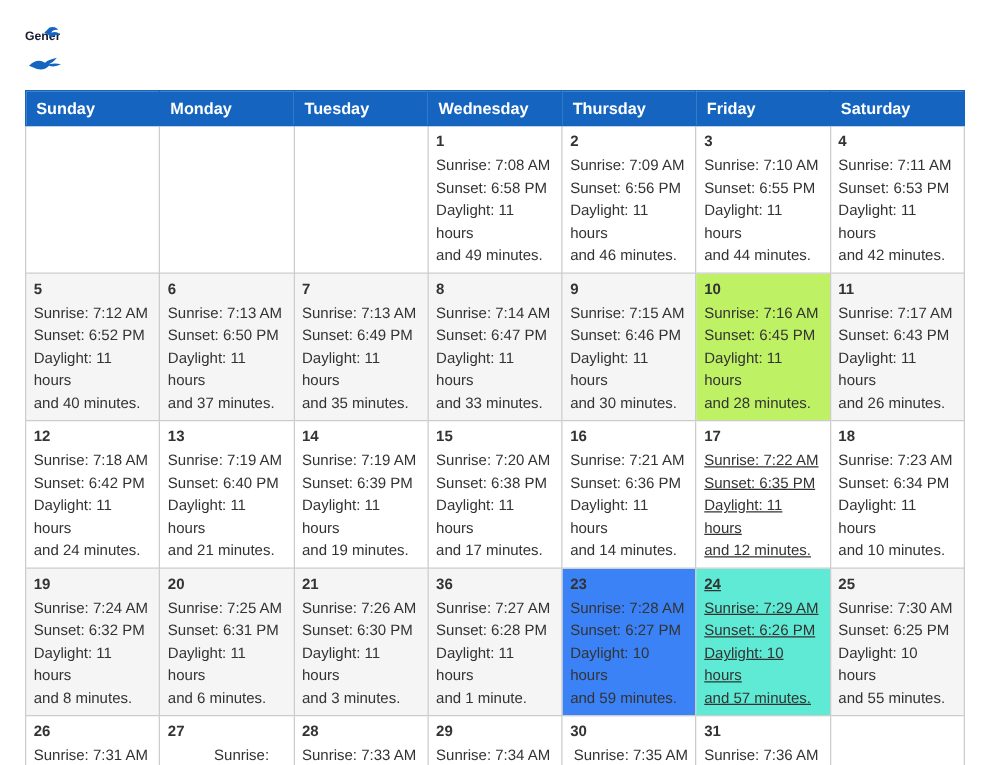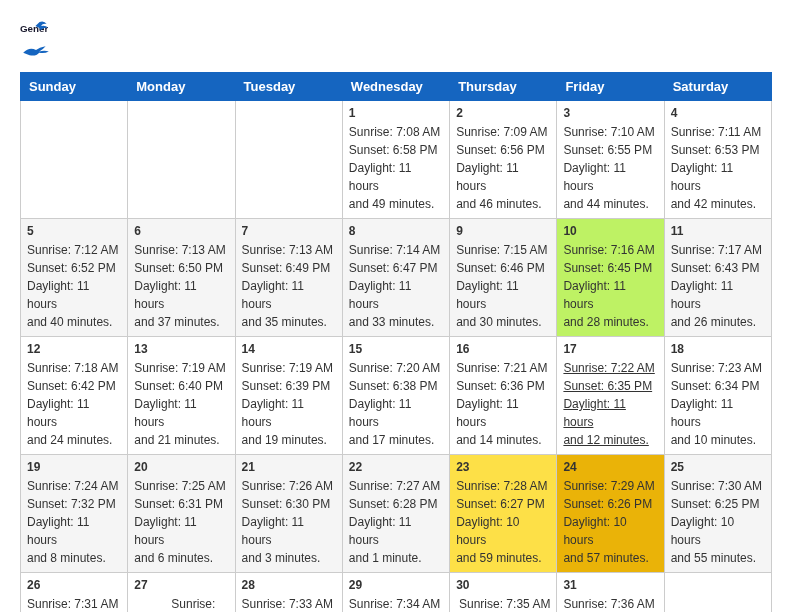--- a/index.html
+++ b/index.html
@@ -251,53 +251,53 @@
           <div class="day-info" style="white-space: pre-line;">Sunrise: 7:23 AM
 Sunset: 6:34 PM
 Daylight: 11 hours
 and 10 minutes.</div>
         </td>
       </tr>
       <tr>
         <td style="background-color: rgb(245, 245, 245);">
           <span class="day-number">19</span>
           <div class="day-info" style="white-space: pre-line;">Sunrise: 7:24 AM
-Sunset: 7:32 PM
+Sunset: 6:32 PM
 Daylight: 11 hours
 and 8 minutes.</div>
         </td>
         <td style="background-color: rgb(245, 245, 245);">
           <span class="day-number">20</span>
           <div class="day-info" style="white-space: pre-line;">Sunrise: 7:25 AM
 Sunset: 6:31 PM
 Daylight: 11 hours
 and 6 minutes.</div>
         </td>
         <td style="background-color: rgb(245, 245, 245);">
           <span class="day-number">21</span>
           <div class="day-info" style="white-space: pre-line;">Sunrise: 7:26 AM
 Sunset: 6:30 PM
 Daylight: 11 hours
 and 3 minutes.</div>
         </td>
         <td style="background-color: rgb(245, 245, 245);">
-          <span class="day-number">22</span>
+          <span class="day-number">36</span>
           <div class="day-info" style="white-space: pre-line;">Sunrise: 7:27 AM
 Sunset: 6:28 PM
 Daylight: 11 hours
 and 1 minute.</div>
         </td>
-        <td style="background-color: #fde047;">
+        <td style="background-color: #3b82f6;">
           <span class="day-number">23</span>
           <div class="day-info" style="white-space: pre-line;">Sunrise: 7:28 AM
 Sunset: 6:27 PM
 Daylight: 10 hours
 and 59 minutes.</div>
         </td>
-        <td style="background-color: #eab308;">
+        <td style="background-color: #5eead4; text-decoration: underline;">
           <span class="day-number">24</span>
           <div class="day-info" style="white-space: pre-line;">Sunrise: 7:29 AM
 Sunset: 6:26 PM
 Daylight: 10 hours
 and 57 minutes.</div>
         </td>
         <td style="background-color: rgb(245, 245, 245);">
           <span class="day-number">25</span>
           <div class="day-info" style="white-space: pre-line;">Sunrise: 7:30 AM
 Sunset: 6:25 PM

